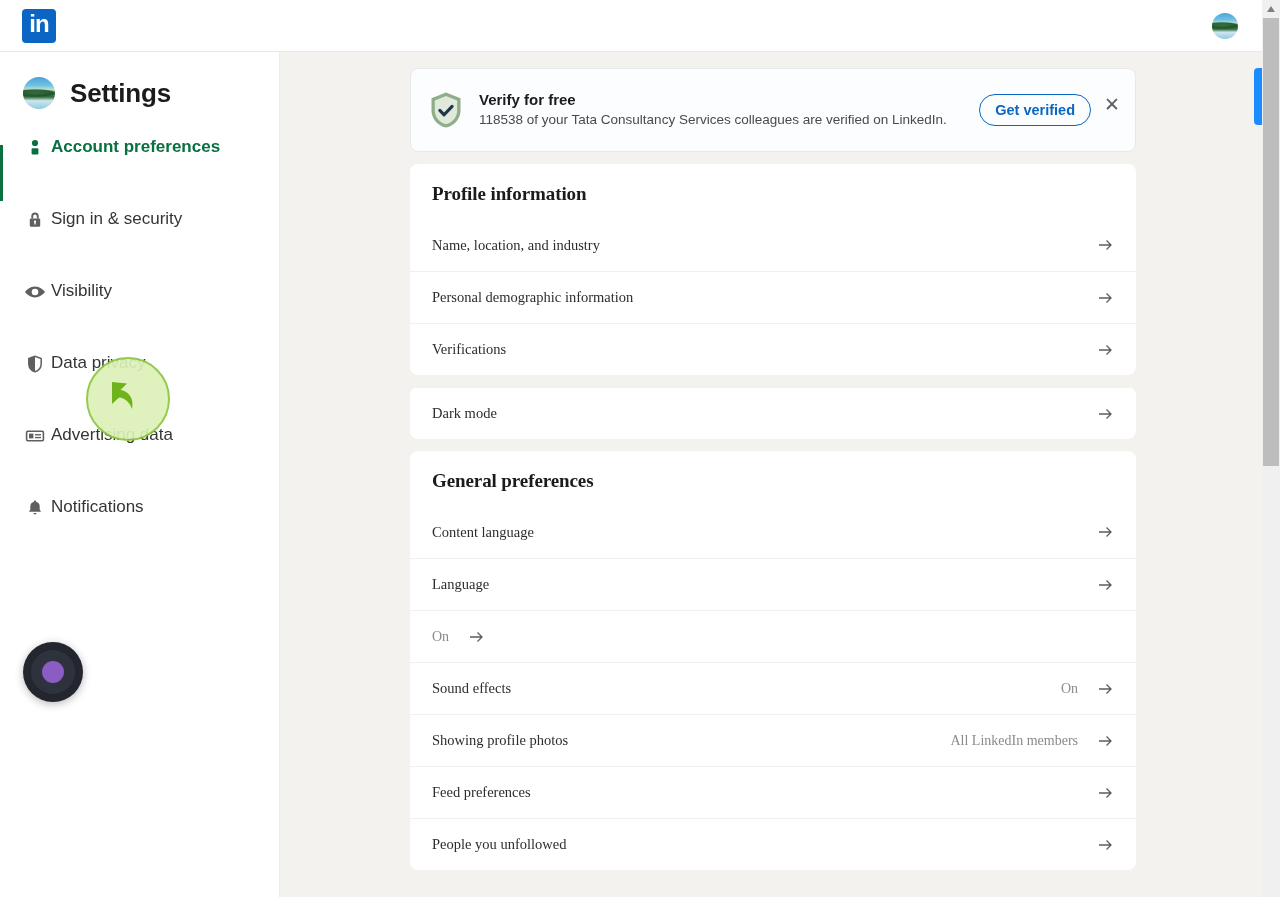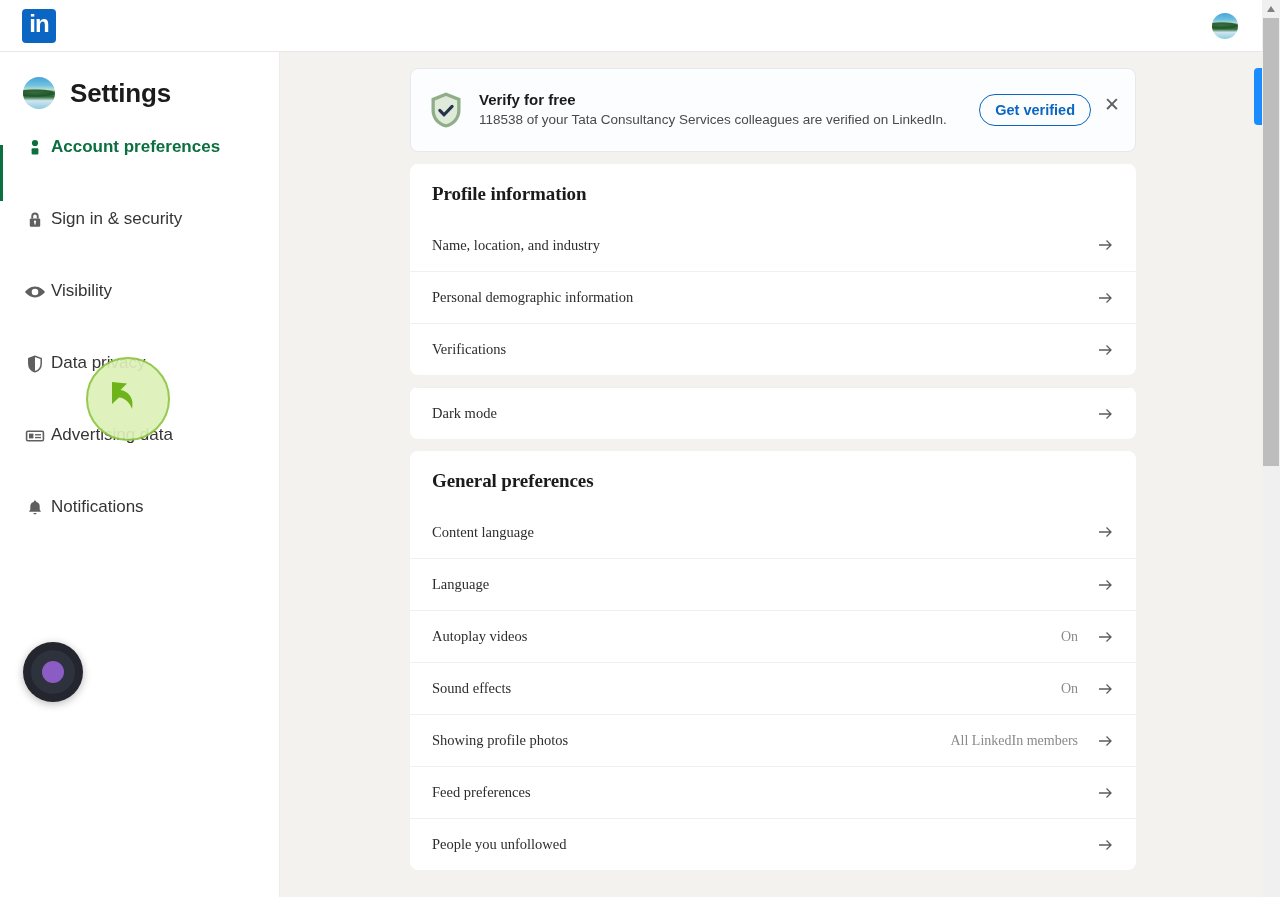--- a/index.html
+++ b/index.html
@@ -484,21 +484,20 @@
           <span class="row-label">Language</span>
           <span class="row-value"></span>
           <span class="row-arrow">
             <svg width="18" height="18" viewBox="0 0 18 18" fill="none" stroke="currentColor" stroke-width="1.3">
               <path d="M3 9h12M10.5 4.5 15 9l-4.5 4.5"></path>
             </svg>
           </span>
         </div>
 
         <div class="setting-row">
-          <span class="row-label">Autoplay videos</span>
           <span class="row-value">On</span>
           <span class="row-arrow">
             <svg width="18" height="18" viewBox="0 0 18 18" fill="none" stroke="currentColor" stroke-width="1.3">
               <path d="M3 9h12M10.5 4.5 15 9l-4.5 4.5"></path>
             </svg>
           </span>
         </div>
 
         <div class="setting-row">
           <span class="row-label">Sound effects</span>

